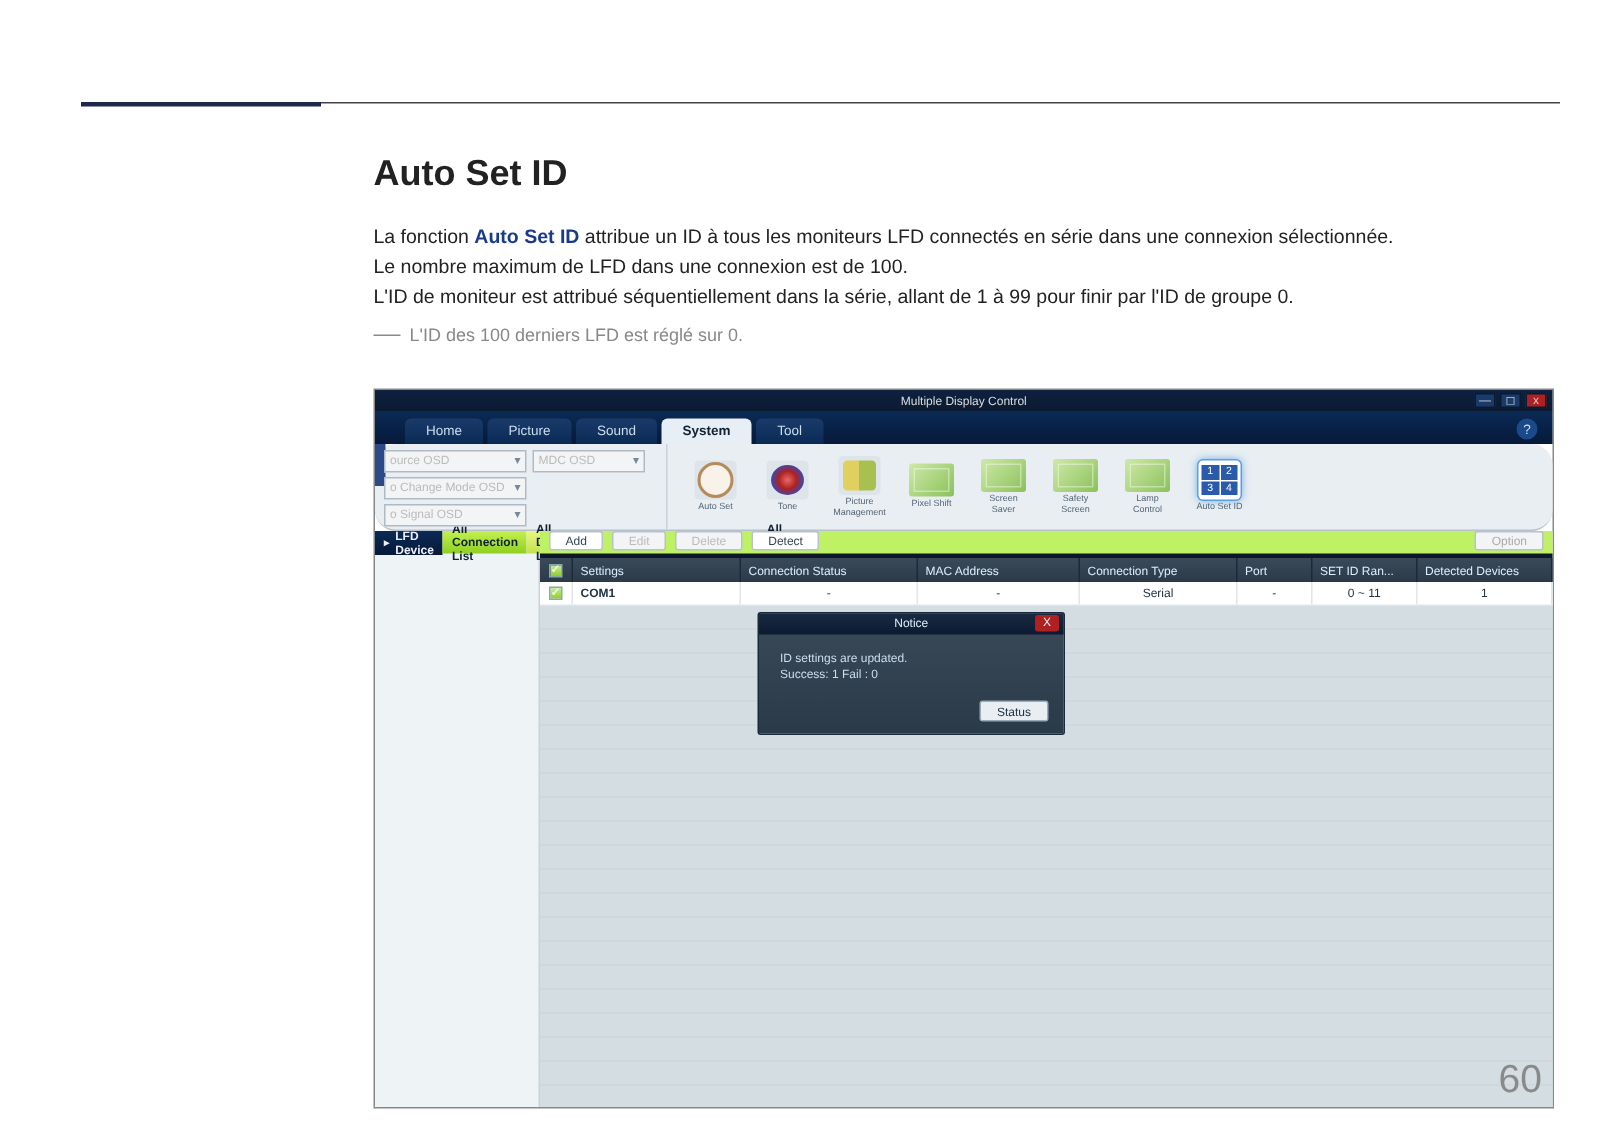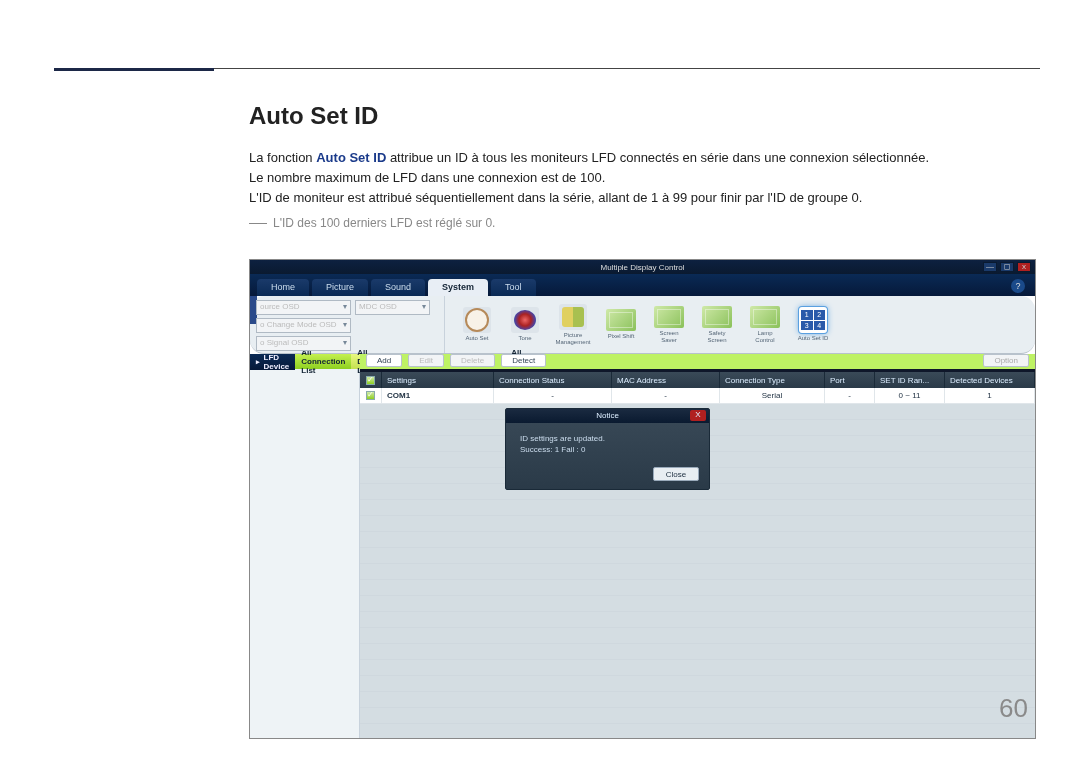--- a/index.html
+++ b/index.html
@@ -13,21 +13,21 @@
   .note-row { display: flex; align-items: baseline; gap: 6px; margin-top: 8px; }
   .note-dash { width: 18px; height: 1px; background: #888; align-self: center; }
   .note-text { font-size: 12px; color: #888; }
 
   
   .app { position: absolute; left: 249px; top: 259px; width: 787px; height: 480px; border: 1px solid #888; font-size: 9px; color: #ddd; }
   .app-top { height: 14px; background: linear-gradient(#0d2140,#0a1a30); display: flex; align-items: center; justify-content: center; position: relative; font-size: 8px; }
   .app-top .winbtns { position: absolute; right: 4px; top: 2px; display: flex; gap: 3px; }
   .winbtn { width: 14px; height: 10px; background: #1a3a6a; border: 1px solid #0a1a30; font-size: 8px; text-align: center; line-height: 8px; color: #ccc; }
   .winbtn.close { background: #b02020; }
-  .app-tabs { height: 22px; background: linear-gradient(#0a2a55,#06193a); display: flex; align-items: flex-end; padding-left: 7px; gap: 3px; position: relative; }
+  .app-tabs { height: 22px; background: linear-gradient(#0a2a55,#06193a); display: flex; align-items: flex-end; padding-left: 20px; gap: 3px; position: relative; }
   .tab { padding: 3px 14px 4px; background: linear-gradient(#1a3a6a,#0a2a55); border-radius: 4px 4px 0 0; font-size: 9px; color: #cde; }
   .tab.active { background: #e8eef5; color: #123; font-weight: 600; }
   .help { position: absolute; right: 10px; top: 5px; width: 14px; height: 14px; border-radius: 50%; background: #1a4a8a; text-align: center; line-height: 14px; font-size: 9px; }
   .ribbon { height: 58px; background: #e8eef2; border-bottom: 1px solid #b8c2cc; display: flex; border-radius: 14px; }
   .ribbon-left { width: 195px; padding: 4px 6px; display: flex; flex-direction: column; gap: 3px; border-right: 1px solid #c8d2dc; }
   .ribbon-left .row { display: flex; gap: 4px; }
   .dd { height: 15px; background: #fff; border: 1px solid #b0bac4; font-size: 8px; color: #9aa; padding: 1px 3px; position: relative; }
   .dd.disabled { background: #f2f4f6; color: #bbb; }
   .dd::after { content: "▾"; position: absolute; right: 3px; top: 1px; color: #789; }
   .dd.a { width: 95px; } .dd.b { width: 75px; }
@@ -64,21 +64,21 @@
   .trow div { border-right: 1px solid #e0e6ea; display: flex; align-items: center; justify-content:center; padding: 0 5px; }
   .trow .c1 { font-weight:600; justify-content:flex-start;}
   .chk { width:9px; height:9px; border:1px solid #8aa; background:linear-gradient(#cfe9a8,#8ed020); position:relative;}
   .chk::after{content:"✓"; position:absolute; font-size:8px; color:#fff; left:0; top:-2px;}
   .grid-fill { flex: 1; background: repeating-linear-gradient(#d4dde2,#d4dde2 15px,#cfd8de 15px,#cfd8de 16px); position:relative;}
   .modal { position: absolute; left: 145px; top: 4px; width: 205px; background: linear-gradient(#3a4a58,#2a3a48); border: 1px solid #1a2a38; border-radius: 2px; padding-bottom:6px;}
   .modal-title { height: 14px; background: linear-gradient(#1a2a40,#0a1a30); font-size: 8px; color: #def; text-align: center; line-height: 14px; position: relative; }
   .modal-title .x { position: absolute; right: 3px; top: 1px; width: 16px; height: 11px; background: #b02020; font-size: 8px; text-align: center; line-height: 10px; border-radius:2px;}
   .modal-body { padding: 10px 14px 4px; font-size: 8px; color: #cde; line-height: 1.4; }
   .modal-btn { width: 46px; height: 14px; background: #e8eef2; color: #234; font-size: 8px; text-align: center; line-height: 13px; border: 1px solid #9ab; border-radius: 2px; margin: 8px 10px 2px auto; }
-  .page-num { position: absolute; right: 52px; bottom: 39px; font-size: 26px; color: #8a8a8a; font-weight: 300; }
+  .page-num { position: absolute; right: 52px; bottom: 28px; font-size: 26px; color: #8a8a8a; font-weight: 300; }
 </style>
 </head>
 <body>
 
 <div class="page-top-rule"></div>
 <div class="page-top-accent"></div>
 
 <div class="content">
   <h1 class="h1">Auto Set ID</h1>
   <p class="body-text">
@@ -221,20 +221,20 @@
       <div class="grid-fill">
         <div class="modal">
           <div class="modal-title">
             <span>Notice</span>
             <span class="x">X</span>
           </div>
           <div class="modal-body">
             <div>ID settings are updated.</div>
             <div>Success: 1  Fail : 0</div>
           </div>
-          <div class="modal-btn">Close</div>
+          <div class="modal-btn">Status</div>
         </div>
       </div>
     </div>
   </div>
 </div>
 
 <div class="page-num">60</div>
 
 </body></html>

